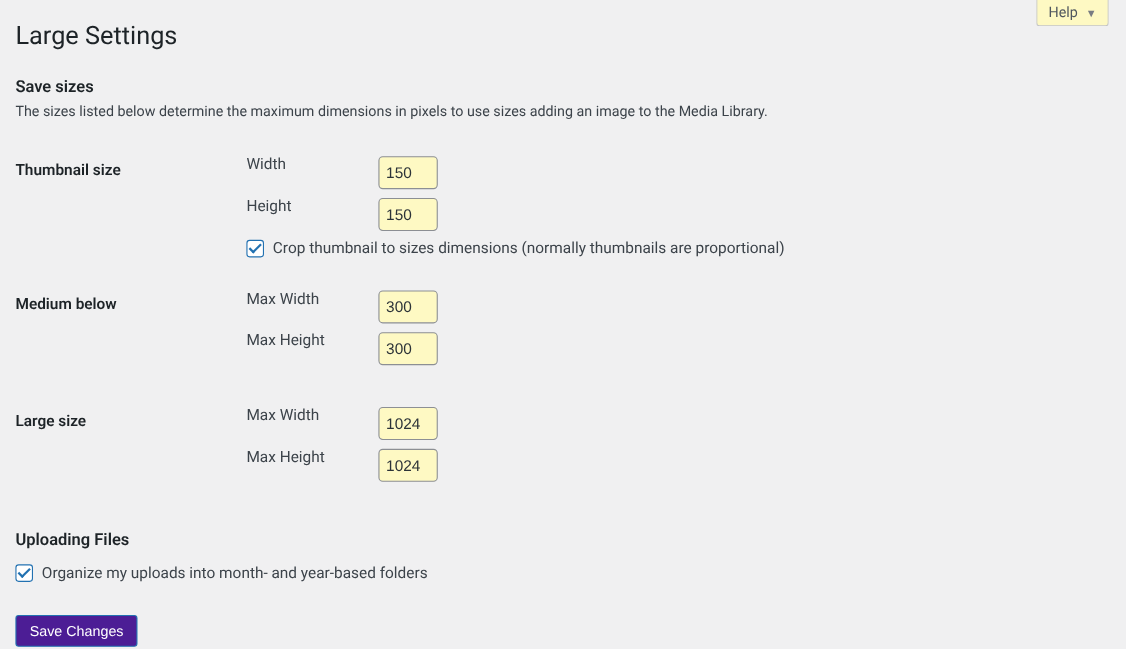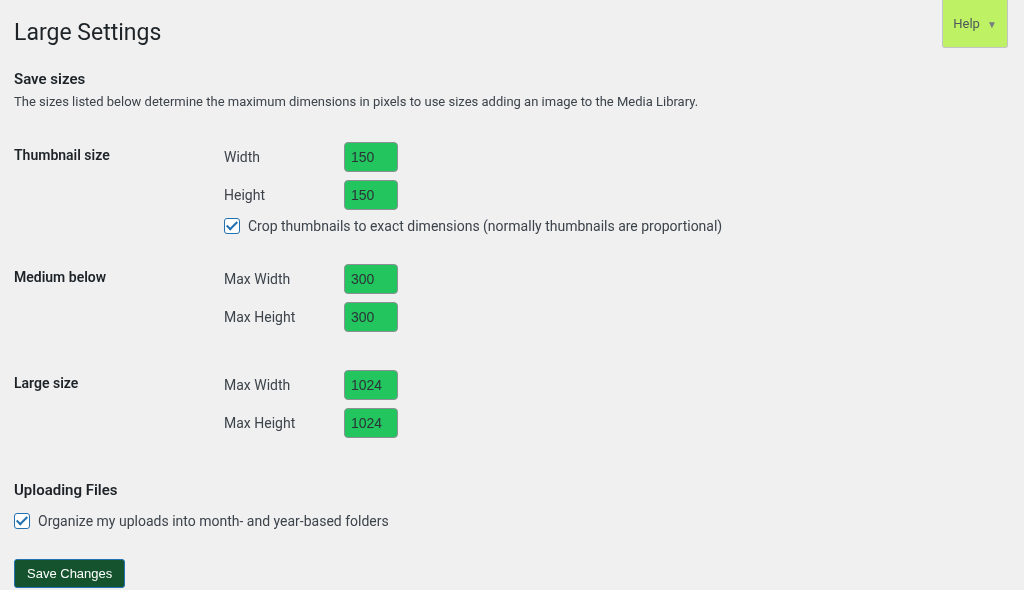--- a/index.html
+++ b/index.html
@@ -10,61 +10,61 @@
       font-size: 13px;
       width: 1024px;
       height: 590px;
       overflow: hidden;
       position: relative;
     }
     .wrap { padding: 10px 20px 0 14px; }
     .help-tab {
       position: absolute;
       top: 0; right: 16px;
-      background: #bef264;
+      background: #fef9c3;
       border: 1px solid #c3c4c7;
       border-top: none;
       border-radius: 0 0 3px 3px;
-      padding: 16px 10px;
+      padding: 4px 10px;
       font-size: 13px;
       color: #50575e;
       cursor: pointer;
     }
     .help-tab .tri { font-size: 10px; margin-left: 4px; color: #787c82; }
     h1.page-title { font-size: 23px; font-weight: 400; color: #1d2327; padding: 9px 0 4px; }
     h2.section-title { font-size: 15px; font-weight: 600; color: #1d2327; margin: 20px 0 6px; }
     p.description { font-size: 13px; color: #3c434a; margin-bottom: 18px; }
     table.form-table { border-collapse: collapse; width: 100%; }
     table.form-table th {
       text-align: left; vertical-align: top; width: 200px;
       padding: 20px 10px 20px 0; font-weight: 600; font-size: 14px; color: #1d2327;
     }
     table.form-table td { padding: 15px 10px; vertical-align: middle; }
-    .field-row { display: flex; align-items: center; margin-bottom: 8px; }
+    .field-row { display: flex; align-items: flex-start; margin-bottom: 8px; }
     .field-label { width: 120px; font-size: 14px; color: #3c434a; }
     input.small-text {
       width: 54px; height: 30px; padding: 0 6px;
       border: 1px solid #8c8f94; border-radius: 4px;
-      background: #22c55e; font-size: 14px; color: #2c3338;
+      background: #fef9c3; font-size: 14px; color: #2c3338;
       box-shadow: 0 0 0 transparent;
     }
     .checkbox-row { display: flex; align-items: center; margin-top: 6px; font-size: 14px; color: #3c434a; }
     .cbx {
       appearance: none; width: 16px; height: 16px; border: 1px solid #8c8f94;
       border-radius: 3px; background: #fff; margin-right: 8px; position: relative; cursor: pointer;
     }
     .cbx:checked { border-color: #2271b1; }
     .cbx:checked::after {
       content: ""; position: absolute; left: 4px; top: 0px;
       width: 4px; height: 9px; border: solid #2271b1; border-width: 0 2px 2px 0;
       transform: rotate(45deg);
     }
     .submit-row { margin-top: 30px; }
     .button-primary {
-      background: #14532d; border: 1px solid #2271b1; color: #fff;
+      background: #4c1d95; border: 1px solid #2271b1; color: #fff;
       font-size: 13px; padding: 6px 12px; border-radius: 3px; cursor: pointer;
     }
   </style>
 </head>
 <body>
 
 <div class="help-tab">
   <span>Help</span>
   <span class="tri">▼</span>
 </div>
@@ -83,21 +83,21 @@
         <div class="field-row">
           <span class="field-label">Width</span>
           <input type="text" class="small-text" value="150" style="">
         </div>
         <div class="field-row">
           <span class="field-label">Height</span>
           <input type="text" class="small-text" value="150" style="">
         </div>
         <div class="checkbox-row">
           <input type="checkbox" class="cbx" checked="" style="">
-          <span>Crop thumbnails to exact dimensions (normally thumbnails are proportional)</span>
+          <span>Crop thumbnail to sizes dimensions (normally thumbnails are proportional)</span>
         </div>
       </td>
     </tr>
 
     <tr>
       <th>Medium below</th>
       <td>
         <div class="field-row">
           <span class="field-label">Max Width</span>
           <input type="text" class="small-text" value="300" style="">

